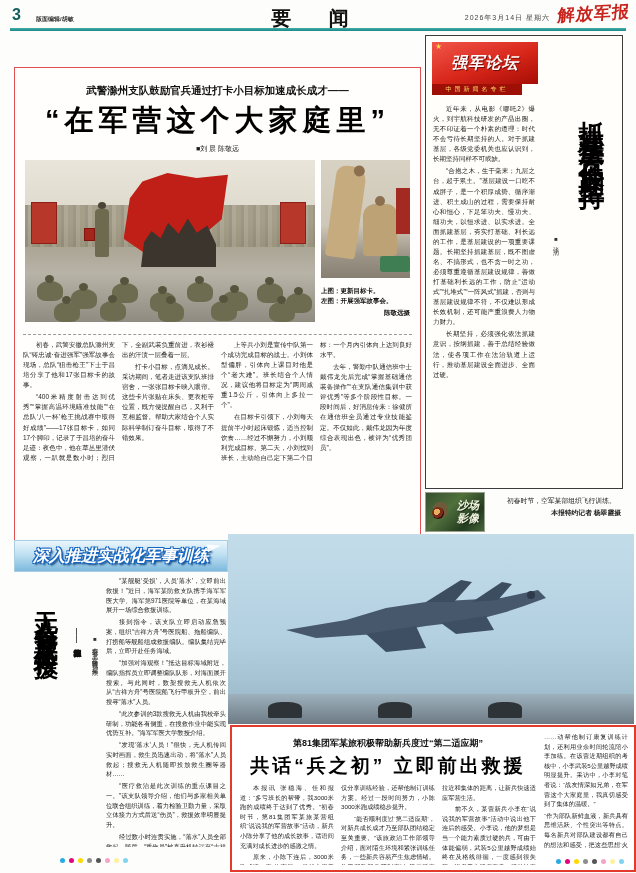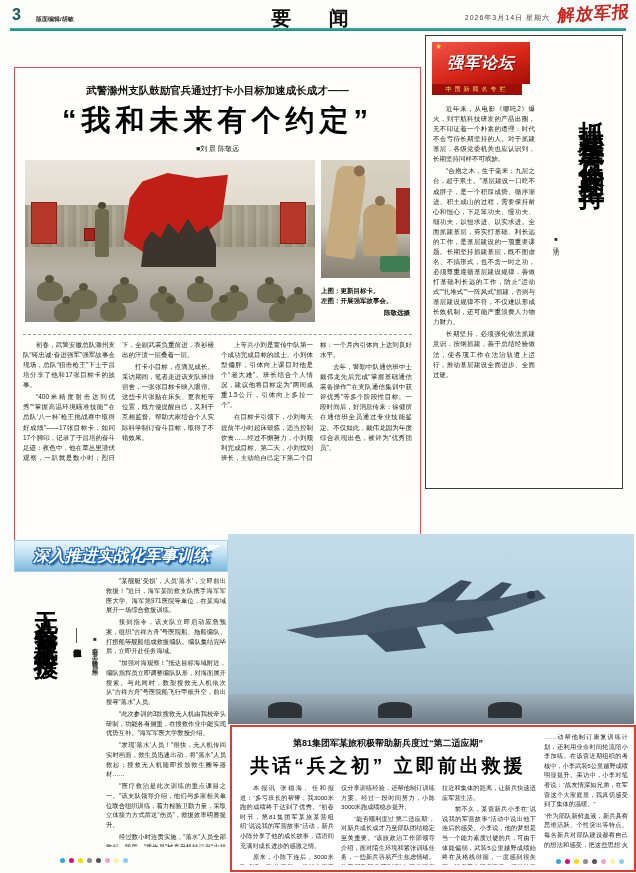--- a/index.html
+++ b/index.html
@@ -43,21 +43,21 @@
   .pr-board{position:absolute;right:0;top:28px;width:14px;height:46px;background:#a32a22;}
   .pr-bench{position:absolute;right:0;bottom:6px;width:30px;height:16px;background:#3f7d52;border-radius:3px;}
   .photo-caption{position:absolute;top:126px;left:0;width:89px;font-size:6.5px;line-height:1.6;color:#111;}
   .photo-caption b{font-weight:800;}
   .photo-credit{display:block;text-align:right;font-weight:800;margin-top:1px;}
   .top-dash{position:absolute;top:266px;left:8px;right:8px;border-top:1px dashed #9a9a9a;}
   .top-body{position:absolute;top:272px;left:8px;right:8px;bottom:6px;column-count:4;column-gap:7px;overflow:hidden;}
   .smalltext p{margin:0 0 2px 0;font-size:6.5px;line-height:1.55;text-align:justify;color:#222;text-indent:13px;}
   
   .forum-box{position:absolute;left:425px;top:35px;width:196px;height:452px;border:1.5px solid #3c3c3c;background:#fffefb;}
-  .forum-logo{position:absolute;left:6px;top:6px;width:98px;height:42px;background:linear-gradient(160deg,#f2564a 0%,#d7261a 55%,#a60d05 100%);
+  .forum-logo{position:absolute;left:6px;top:6px;width:106px;height:42px;background:linear-gradient(160deg,#f2564a 0%,#d7261a 55%,#a60d05 100%);
               display:flex;align-items:center;justify-content:center;overflow:hidden;}
   .forum-logo span{font-size:16px;font-weight:900;font-style:italic;color:#fff;text-shadow:1px 1px 0 #7c0b05;letter-spacing:1px;}
   .forum-logo::before{content:"★";position:absolute;left:3px;top:0px;color:#ffd24a;font-size:8px;}
   .forum-strip{position:absolute;left:6px;top:48px;width:90px;height:11px;background:#9e1006;color:#ffd76e;
                font-size:6px;letter-spacing:3px;display:flex;align-items:center;justify-content:center;}
   .forum-text{position:absolute;left:7px;top:68px;width:102px;bottom:8px;overflow:hidden;}
   .forum-title{position:absolute;right:12px;top:64px;height:340px;writing-mode:vertical-rl;font-size:26px;font-weight:900;
                letter-spacing:7px;color:#000;display:flex;align-items:center;}
   .forum-byline{position:absolute;right:62px;top:200px;writing-mode:vertical-rl;font-size:6px;color:#333;}
   
@@ -114,21 +114,21 @@
     <span class="hdr-pagenum">3</span>
     <span class="hdr-edition">版面编辑/胡敏</span>
     <span class="hdr-section">要  闻</span>
     <span class="hdr-date">2026年3月14日  星期六</span>
     <span class="hdr-masthead">解放军报</span>
   </div>
   <div class="hdr-rule"></div>
 
   <section class="top-box">
     <div class="top-kicker">武警滁州支队鼓励官兵通过打卡小目标加速成长成才——</div>
-    <div class="top-title">“我和未来有个约定”</div>
+    <div class="top-title">“在军营这个大家庭里”</div>
     <div class="top-byline">■刘  晨  陈敬远</div>
     <div class="photos">
       <div class="photo-left">
         <div class="pl-trees"></div>
         <div class="pl-panel l"></div>
         <div class="pl-panel r"></div>
         <div class="pl-flag"></div>
         <div class="pl-statue"></div>
         <div class="pl-officer"></div>
         <div class="pl-board"></div>
@@ -180,20 +180,31 @@
     <div class="forum-strip">中国新闻名专栏</div>
     <div class="forum-text smalltext">
         <p>近年来，从电影《哪吒2》爆火，到宇航科技研发的产品出圈，无不印证着一个朴素的道理：时代不会亏待长期坚持的人。对于抓建基层，各级党委机关也应认识到，长期坚持同样不可或缺。</p>
         <p>“合抱之木，生于毫末；九层之台，起于累土。”基层建设一口吃不成胖子，是一个积厚成势、循序渐进、积土成山的过程，需要保持耐心和恒心，下足笨功夫、慢功夫、细功夫，以恒求进、以实求进。全面抓建基层，夯实打基础、利长远的工作，是基层建设的一项重要课题。长期坚持抓建基层，既不图虚名、不搞形式，也不贪一时之功，必须尊重遵循基层建设规律，善做打基础利长远的工作，防止“运动式”“扎堆式”“一阵风式”抓建，否则与基层建设规律不符，不仅难以形成长效机制，还可能严重浪费人力物力财力。</p>
         <p>长期坚持，必须强化依法抓建意识，按纲抓建，善于总结经验做法，使各项工作在法治轨道上运行，推动基层建设全面进步、全面过硬。</p>
       </div>
     <div class="forum-byline">■张  润</div>
     <div class="forum-title">抓建基层贵在长期坚持</div>
   </aside>
 
+  <section class="shachang">
+    <div class="sc-badge">
+      <i></i>
+      <span>沙场</span>
+      <span style="margin-top: 0px;">影像</span>
+    </div>
+    <div class="sc-caption">
+      <span>初春时节，空军某部组织飞行训练。</span>
+      <span class="sc-credit">本报特约记者  杨翠霞摄</span>
+    </div>
+  </section>
 
   <div class="jet-photo">
     <svg viewBox="0 0 300 110">
       <polygon points="10,62 70,52 110,40 150,34 225,30 262,22 270,30 248,38 230,44 200,52 150,58 100,66 40,70" fill="#47586d"></polygon>
       <polygon points="150,34 185,12 196,14 178,34" fill="#3d4d60"></polygon>
       <polygon points="196,34 226,14 236,16 222,32" fill="#3d4d60"></polygon>
       <polygon points="90,66 140,58 150,80 110,84" fill="#3f4f63"></polygon>
       <polygon points="165,55 210,48 218,62 180,66" fill="#3f4f63"></polygon>
       <circle cx="255" cy="27" r="4" fill="#2c3a4a"></circle>
     </svg>

